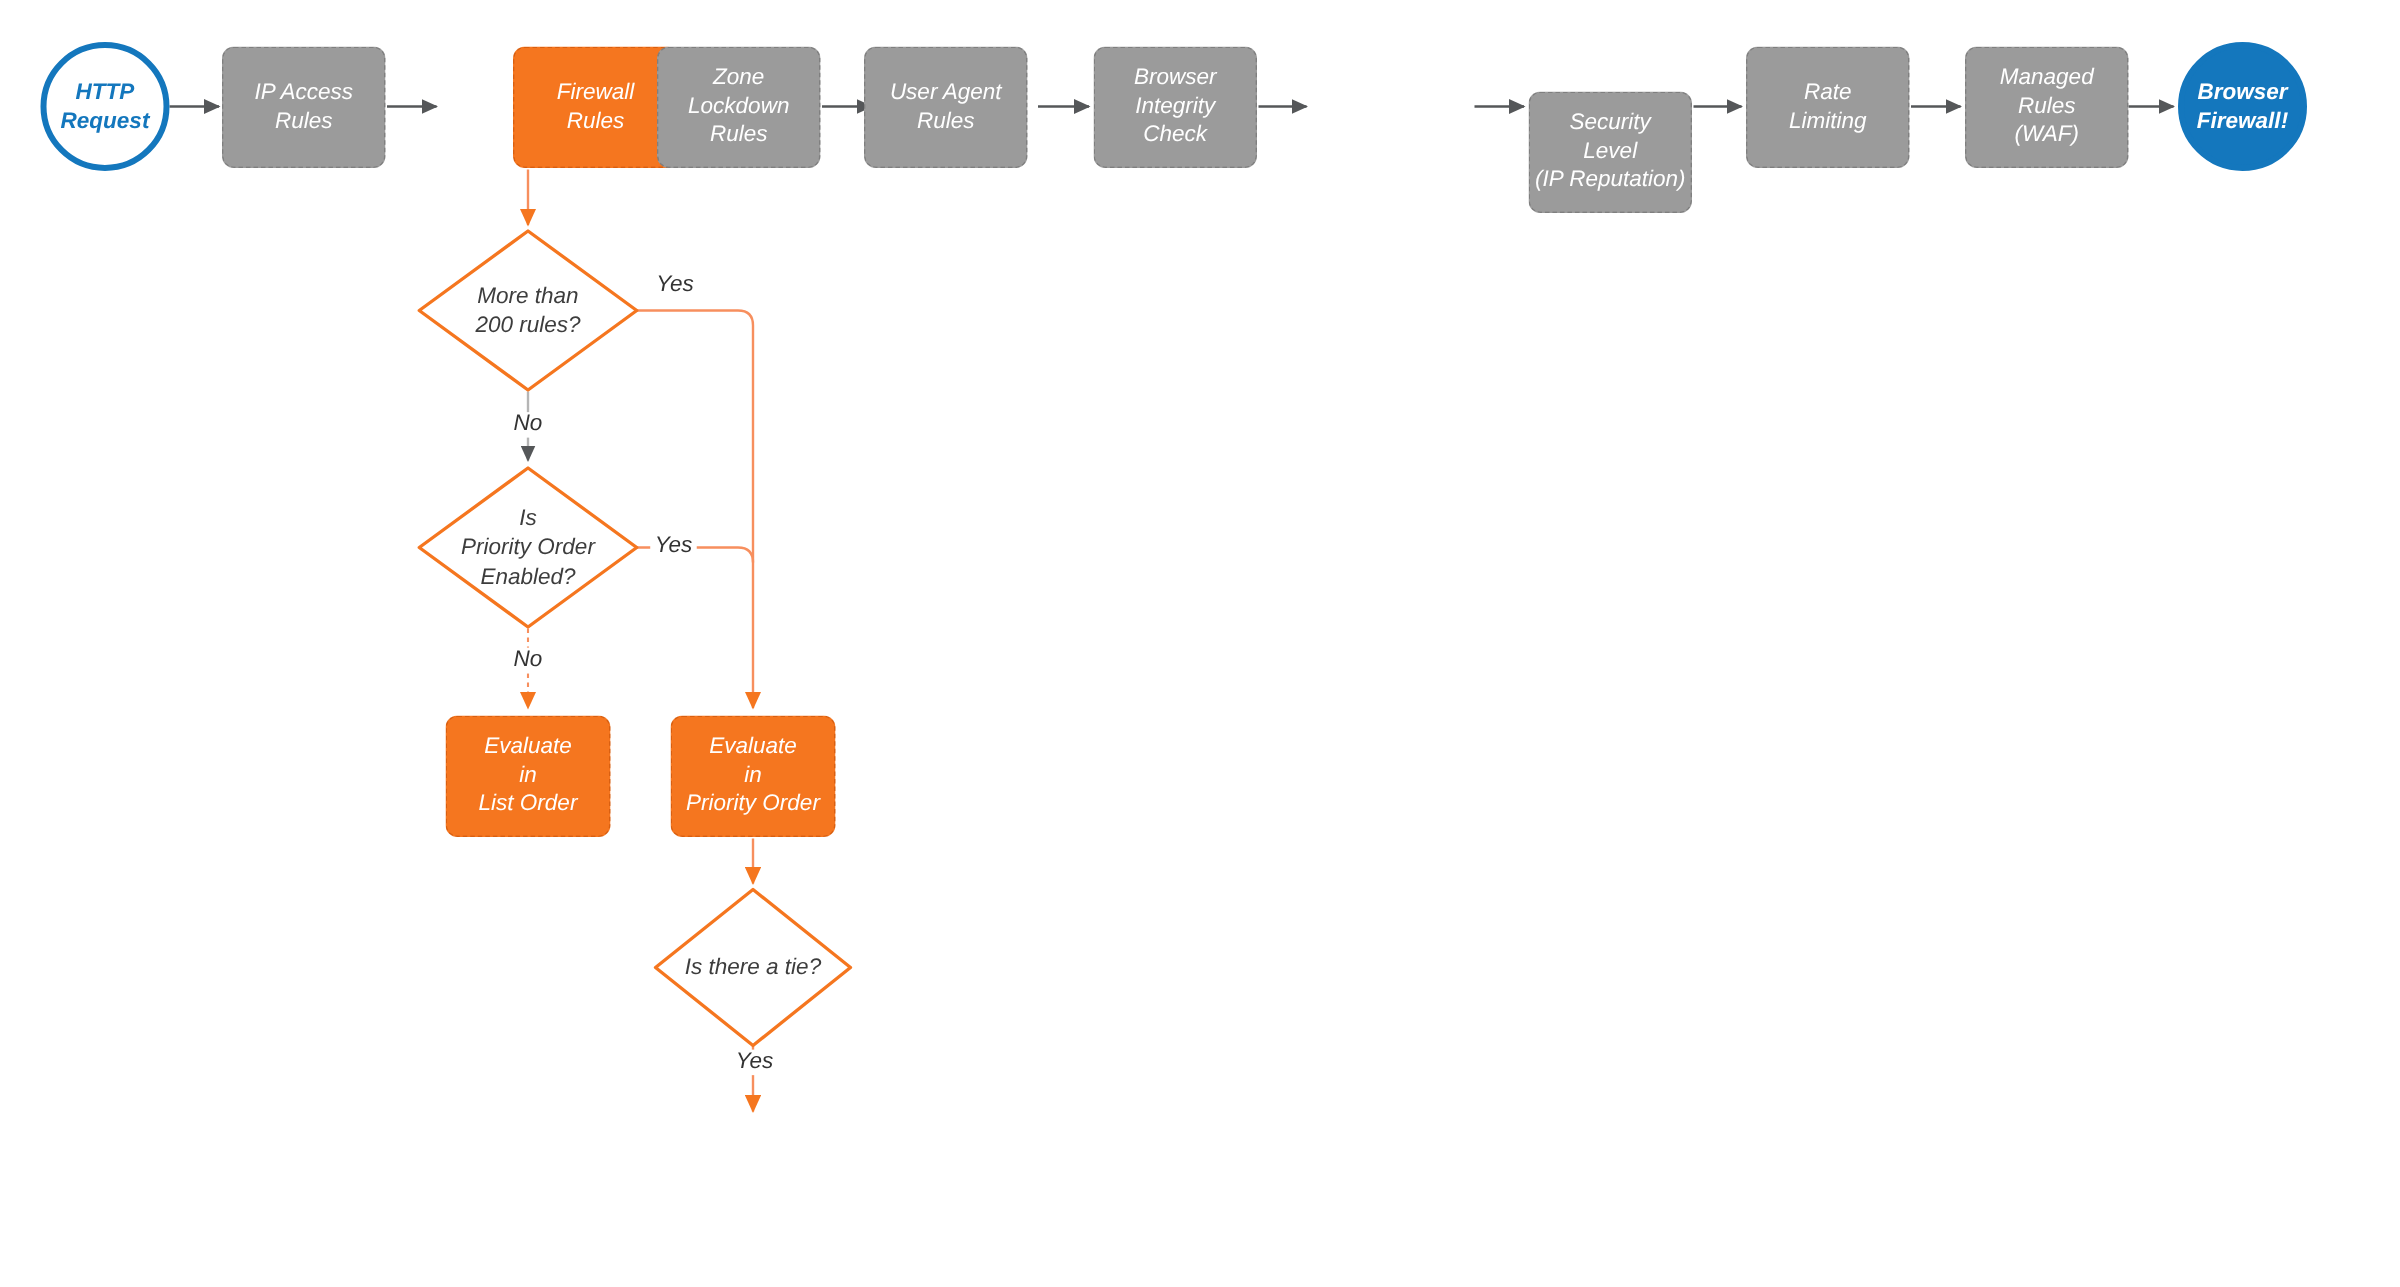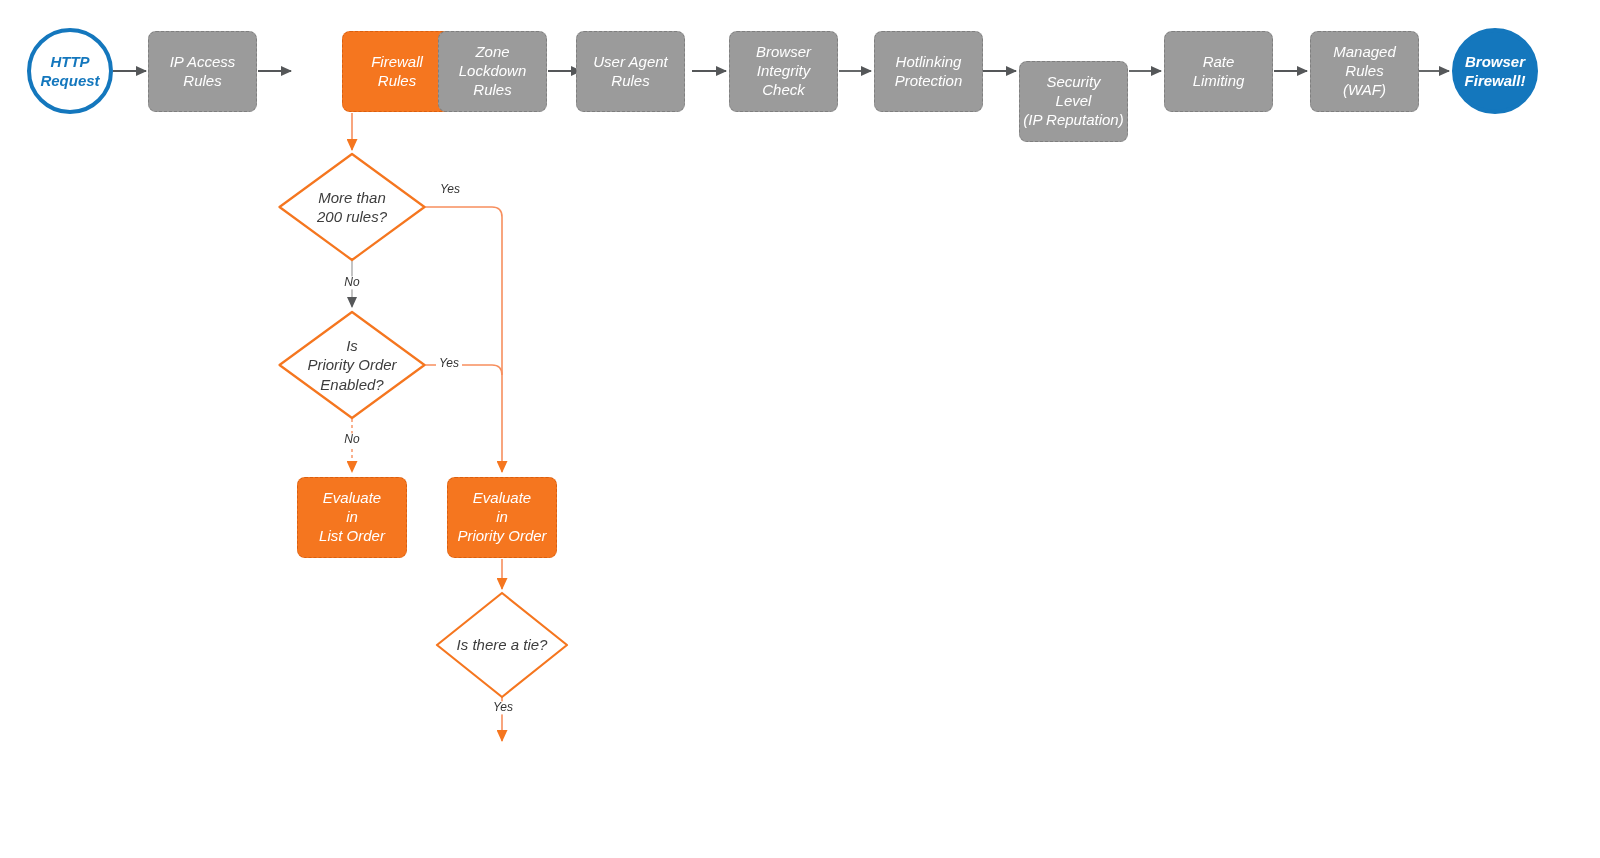--- a/index.html
+++ b/index.html
@@ -39,21 +39,21 @@
   }
   .circle.start{background:#ffffff;border:4px solid var(--blue);color:var(--blue);}
   .circle.end{background:var(--blue);border:4px solid var(--blue);color:#ffffff;}
   .dtext{
     position:absolute;display:flex;align-items:center;justify-content:center;
     text-align:center;white-space:pre-line;color:var(--text-dark);
     font-size:15px;line-height:1.3;font-style:italic;
   }
   .elabel{
     position:absolute;transform:translate(-50%,-50%);
-    font-style:italic;font-size:12px;color:var(--label-dark);
+    font-style:italic;font-size:15px;color:var(--label-dark);
     background:#ffffff;padding:0 3px;line-height:1.1;
   }
   .wire-gray{stroke:var(--gray-line);stroke-width:1.8;fill:none;}
   .wire-gray-light{stroke:var(--gray-line-light);stroke-width:1.6;fill:none;}
   .wire-orange{stroke:var(--orange-line);stroke-width:1.6;fill:none;}
   .wire-orange-dash{stroke:var(--orange-line);stroke-width:1.4;fill:none;stroke-dasharray:3 3;}
   .diamond{fill:#ffffff;stroke:var(--orange);stroke-width:2.2;stroke-linejoin:round;}
   .mk-gray{fill:var(--gray-line);}
   .mk-orange{fill:var(--orange);}
 </style>
@@ -106,22 +106,20 @@
   <div class="node obox" style="left:294px;top:31px;margin-left:48px;">Firewall
 Rules</div>
   <div class="node gbox" style="left:438px;top:31px;">Zone
 Lockdown
 Rules</div>
   <div class="node gbox" style="left:576px;top:31px;">User Agent
 Rules</div>
   <div class="node gbox" style="left:729px;top:31px;">Browser
 Integrity
 Check</div>
-  <div class="node gbox" style="left:874px;top:31px;">Hotlinking
-Protection</div>
   <div class="node gbox" style="left:1019px;top:31px;margin-top:30px;">Security
 Level
 (IP Reputation)</div>
   <div class="node gbox" style="left:1164px;top:31px;">Rate
 Limiting</div>
   <div class="node gbox" style="left:1310px;top:31px;">Managed
 Rules
 (WAF)</div>
 
   <div class="dtext" style="left:282px;top:164px;width:140px;height:86px;">More than

